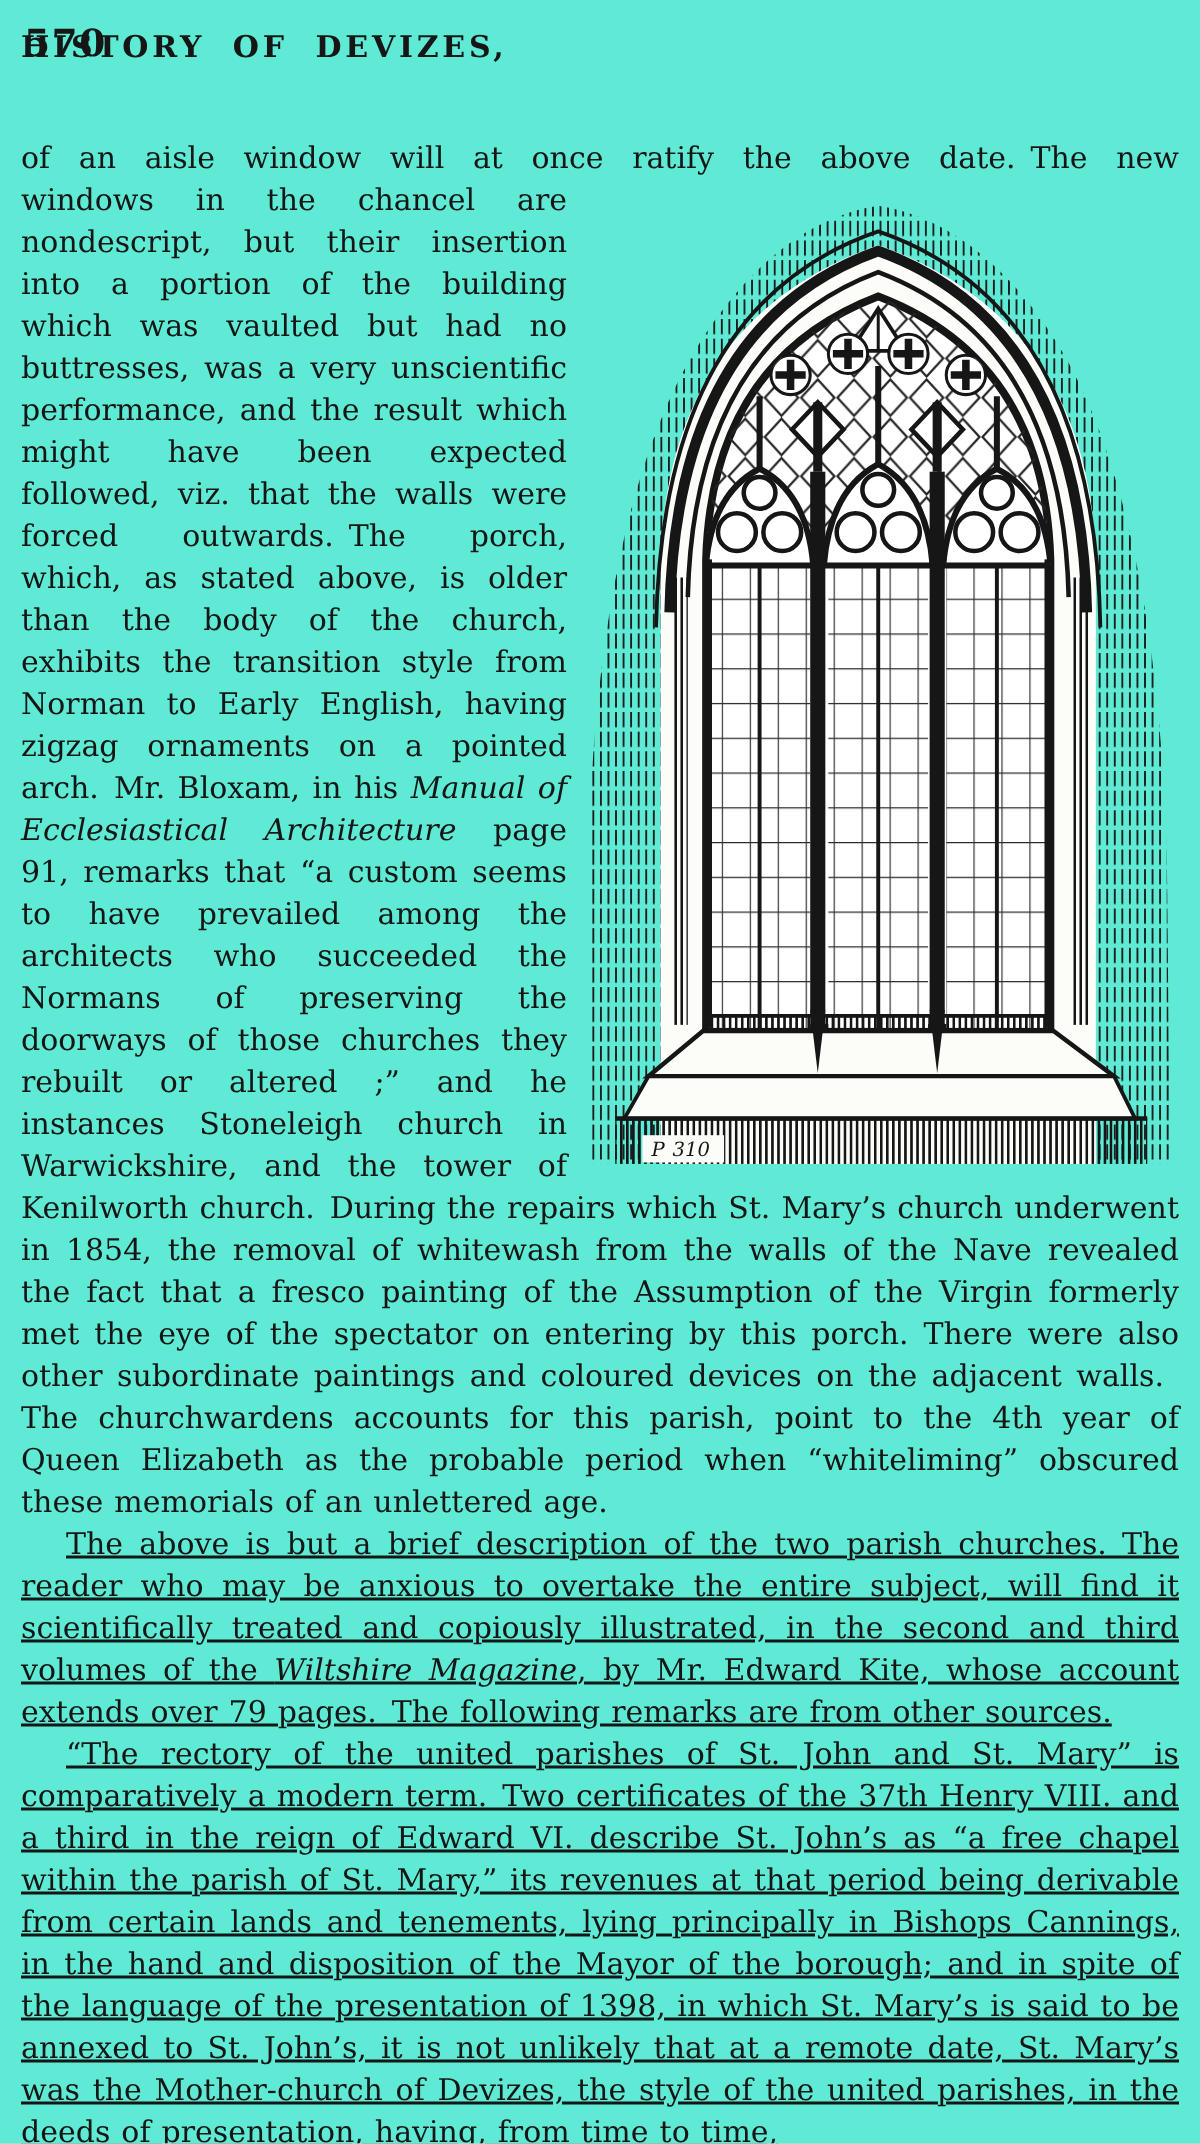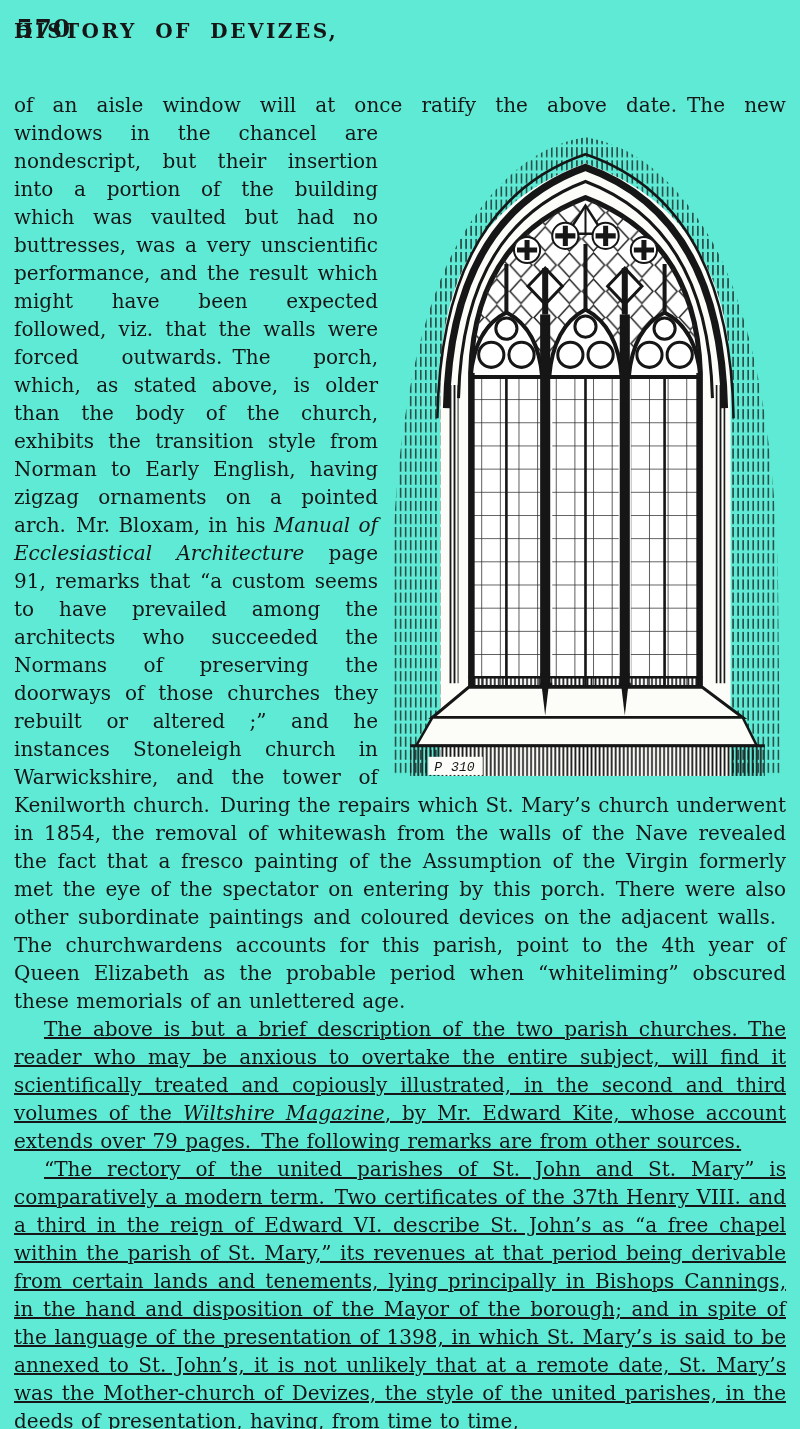--- a/index.html
+++ b/index.html
@@ -38,21 +38,20 @@
     white-space:nowrap;
     overflow:hidden;
   }
   .para{margin:0;}
   .indent{text-indent:30px;text-decoration:underline;}
   figure.illustration{
     float:right;
     width:398px;height:662px;
     margin:2px 0 4px 10px;
     padding:0;
-    font-family:Liberation Mono, monospace;
   }
   figure.illustration svg{display:block;}
   i{font-style:italic;}
 </style>
 </head>
 <body>
 
 <div class="page">
 
   <header class="page-header">

